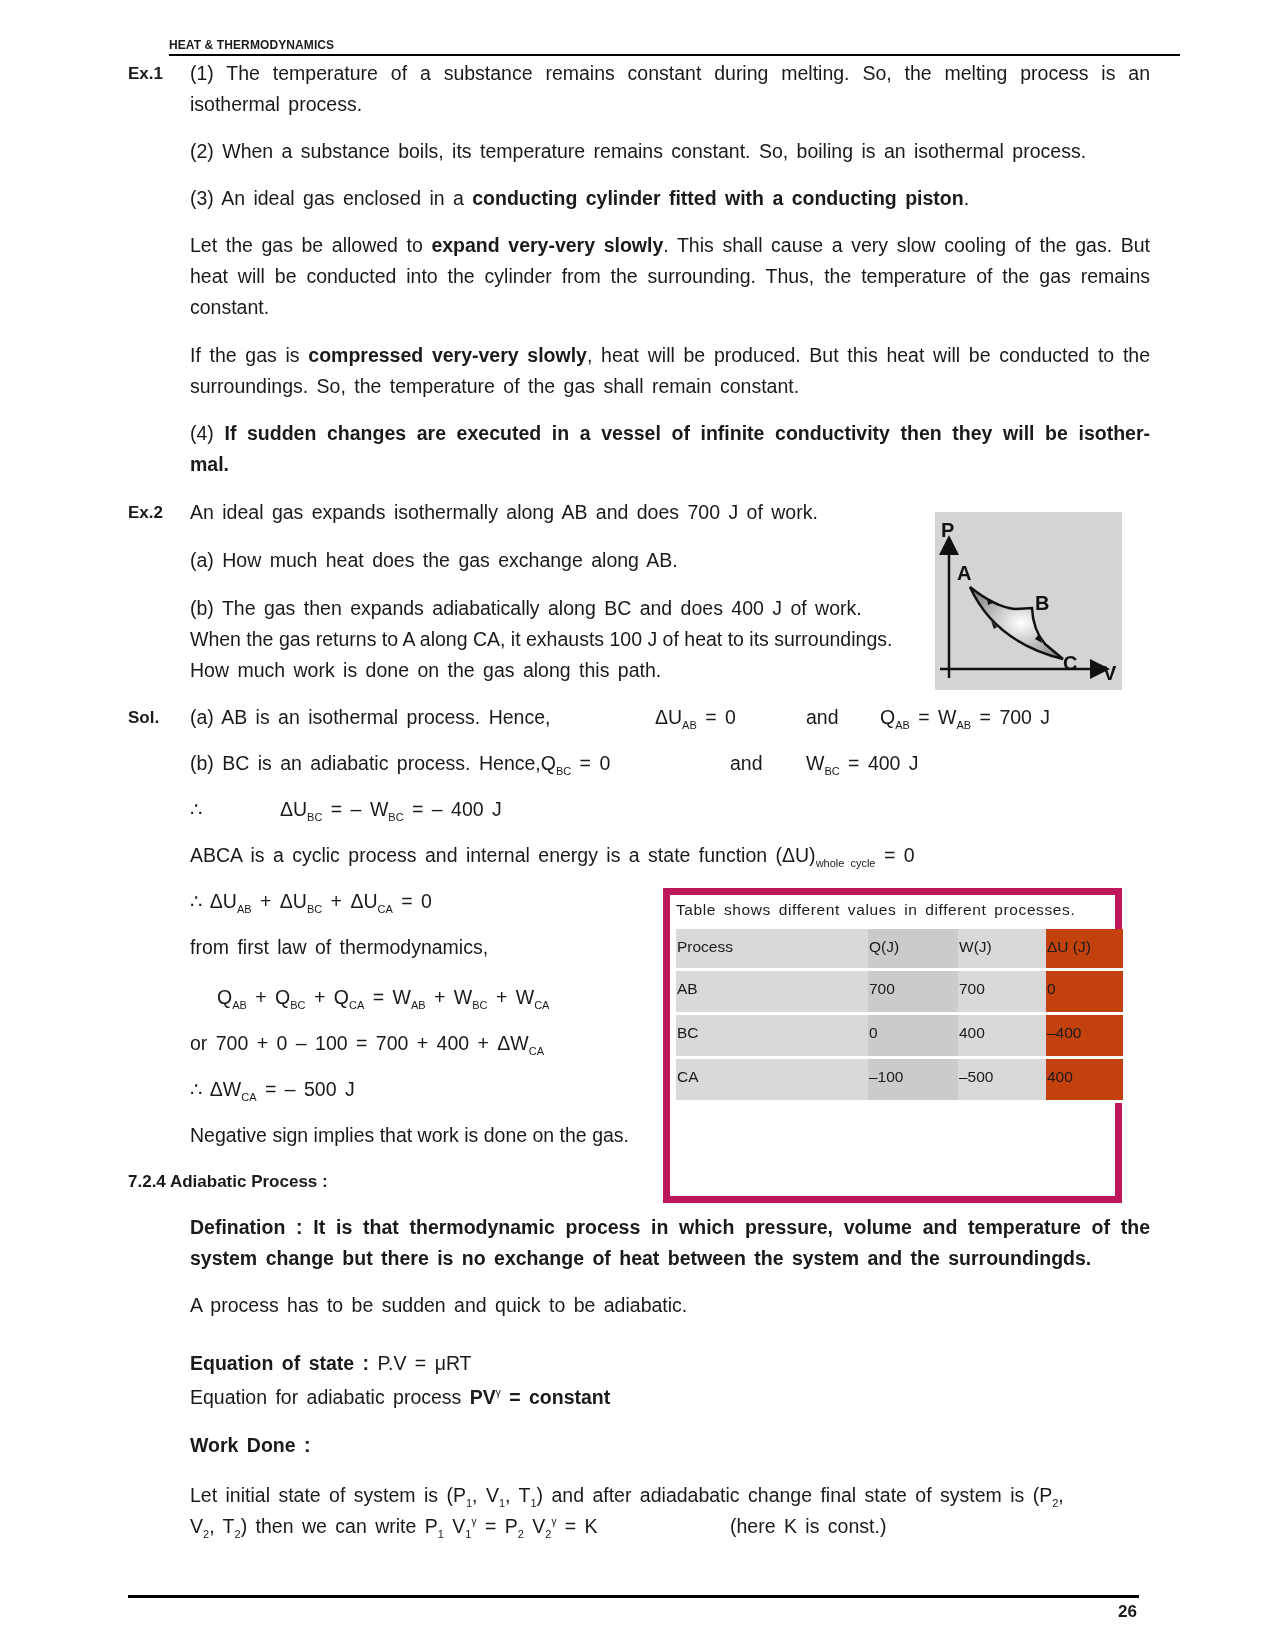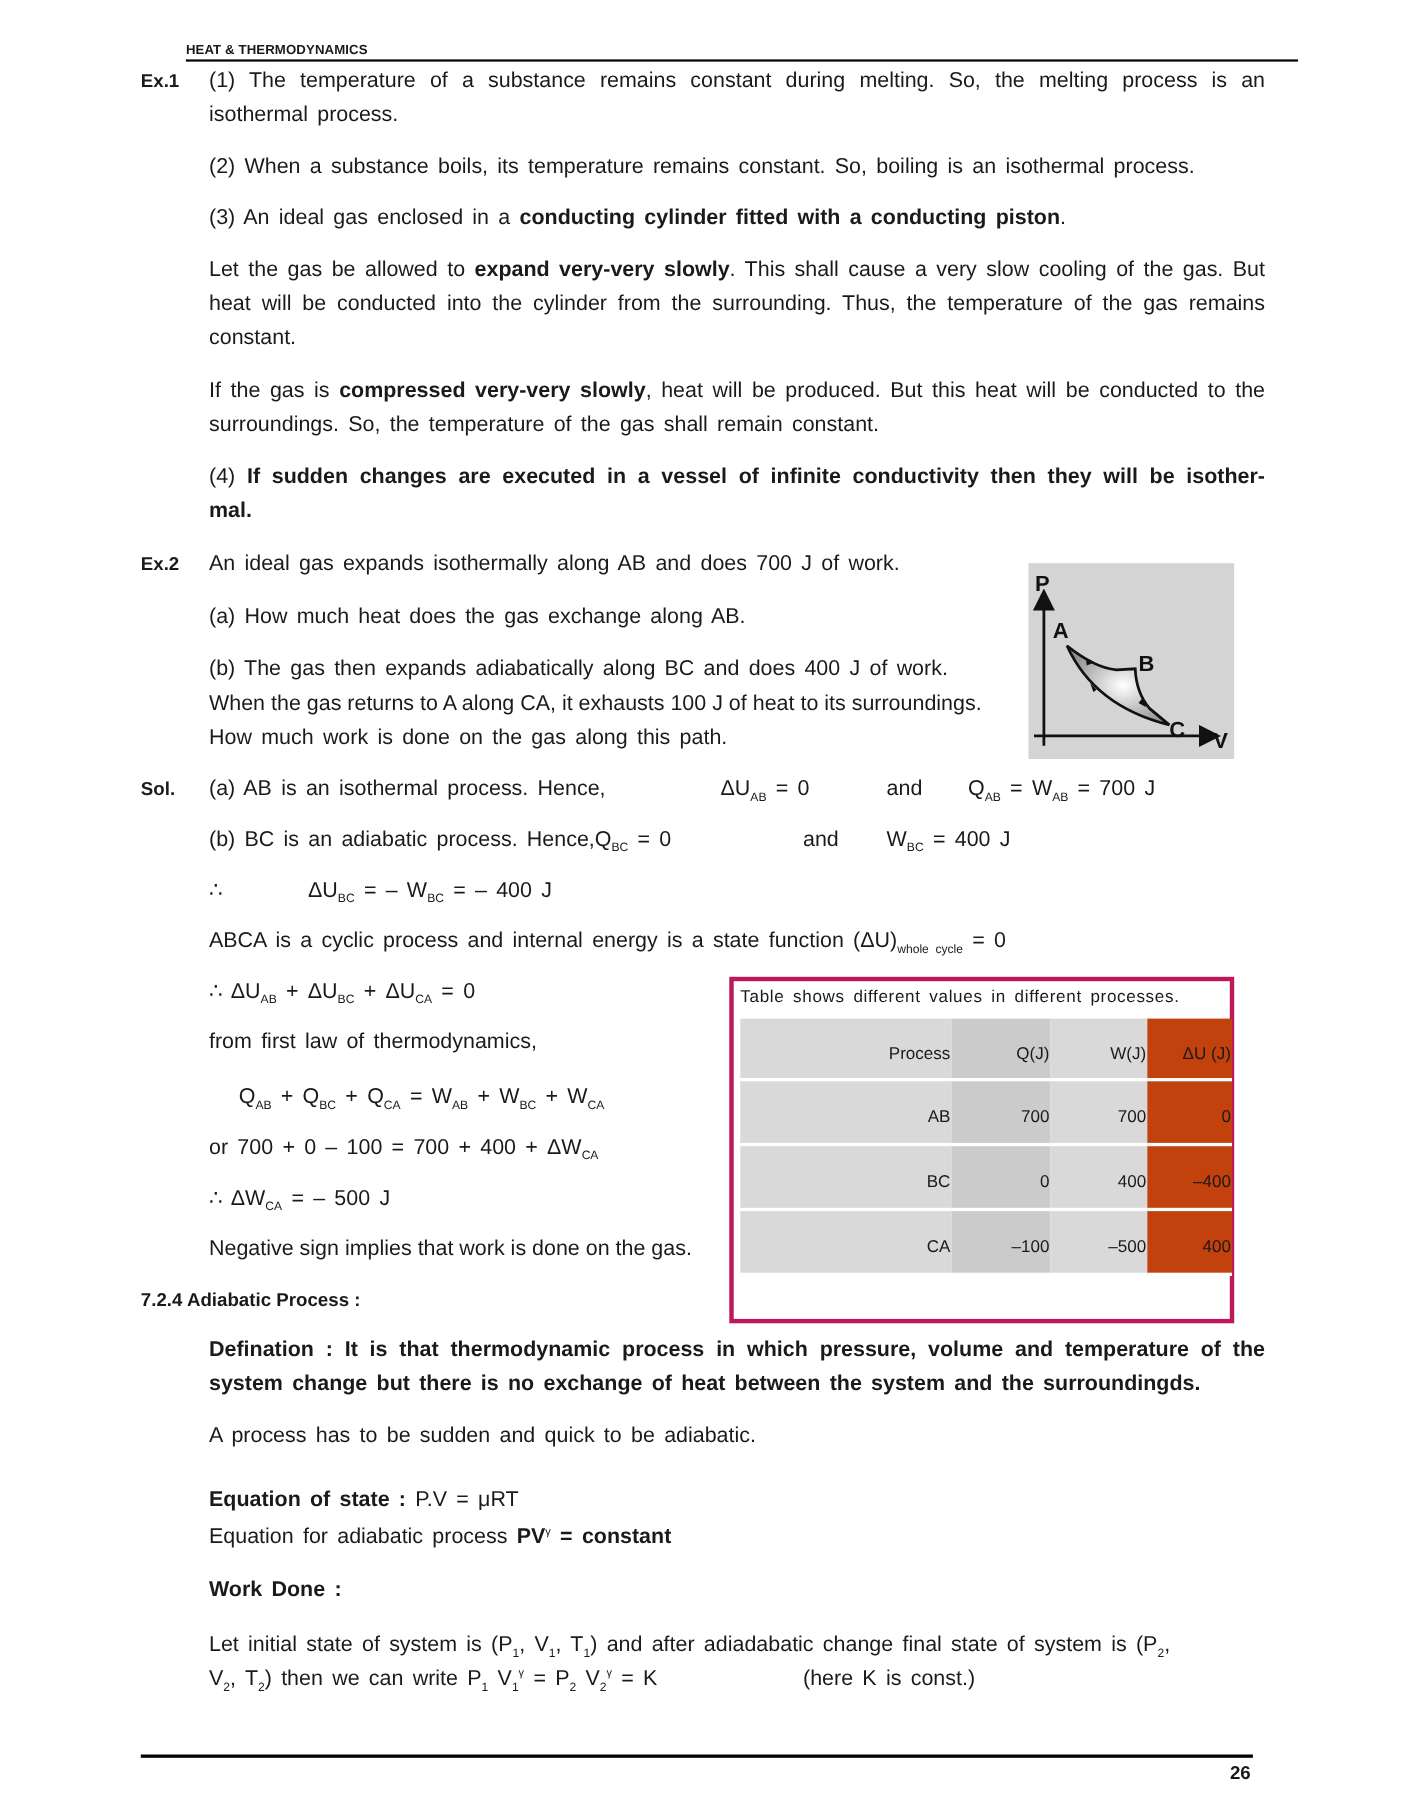--- a/index.html
+++ b/index.html
@@ -19,26 +19,26 @@
     .just { white-space: normal; text-align: justify; text-align-last: left; }
     .lbl { position: absolute; font-weight: bold; font-size: 17px; line-height: 31px; }
     b { font-weight: bold; }
     sub { font-size: 11px; vertical-align: -5px; line-height: 0; }
     sup { font-size: 10px; vertical-align: 8px; line-height: 0; }
 
     .pv-box { position: absolute; left: 935px; top: 512px; width: 187px; height: 178px; background: #d4d4d4; }
 
     .tbl-box {
       position: absolute; left: 663px; top: 888px; width: 459px; height: 315px;
-      border: 4px solid #be185d; background: #fff; box-sizing: border-box;
+      border: 7px solid #be185d; background: #fff; box-sizing: border-box;
     }
     .tbl-title { position: absolute; left: 6px; top: 6px; font-size: 15.5px; letter-spacing: 0.6px; word-spacing: 3px; }
     table.data { position: absolute; left: 6px; top: 34px; width: 447px; border-collapse: collapse; font-size: 15.5px; }
     table.data td, table.data th {
-      font-weight: normal; text-align: right; vertical-align: top; padding-top: 24px;
+      font-weight: normal; text-align: left; vertical-align: top; padding-top: 9px;
       border-bottom: 3px solid #fff; height: 31px;
     }
     table.data tr td:nth-child(1), table.data tr th:nth-child(1) { background: #d9d9d9; width: 190px; }
     table.data tr td:nth-child(2), table.data tr th:nth-child(2) { background: #cbcbcb; width: 88px; }
     table.data tr td:nth-child(3), table.data tr th:nth-child(3) { background: #d9d9d9; width: 86px; }
     table.data tr td:nth-child(4), table.data tr th:nth-child(4) { background: #c2410c; }
     table.data tr.hdr th { height: 29px; }
     table.data tr.last td { height: 34px; border-bottom: none; }
     .tbl-note { position: absolute; left: 4px; top: 254px; width: 449px; font-size: 15.5px; line-height: 25px; text-align: justify; word-spacing: 2px; }
   </style>

